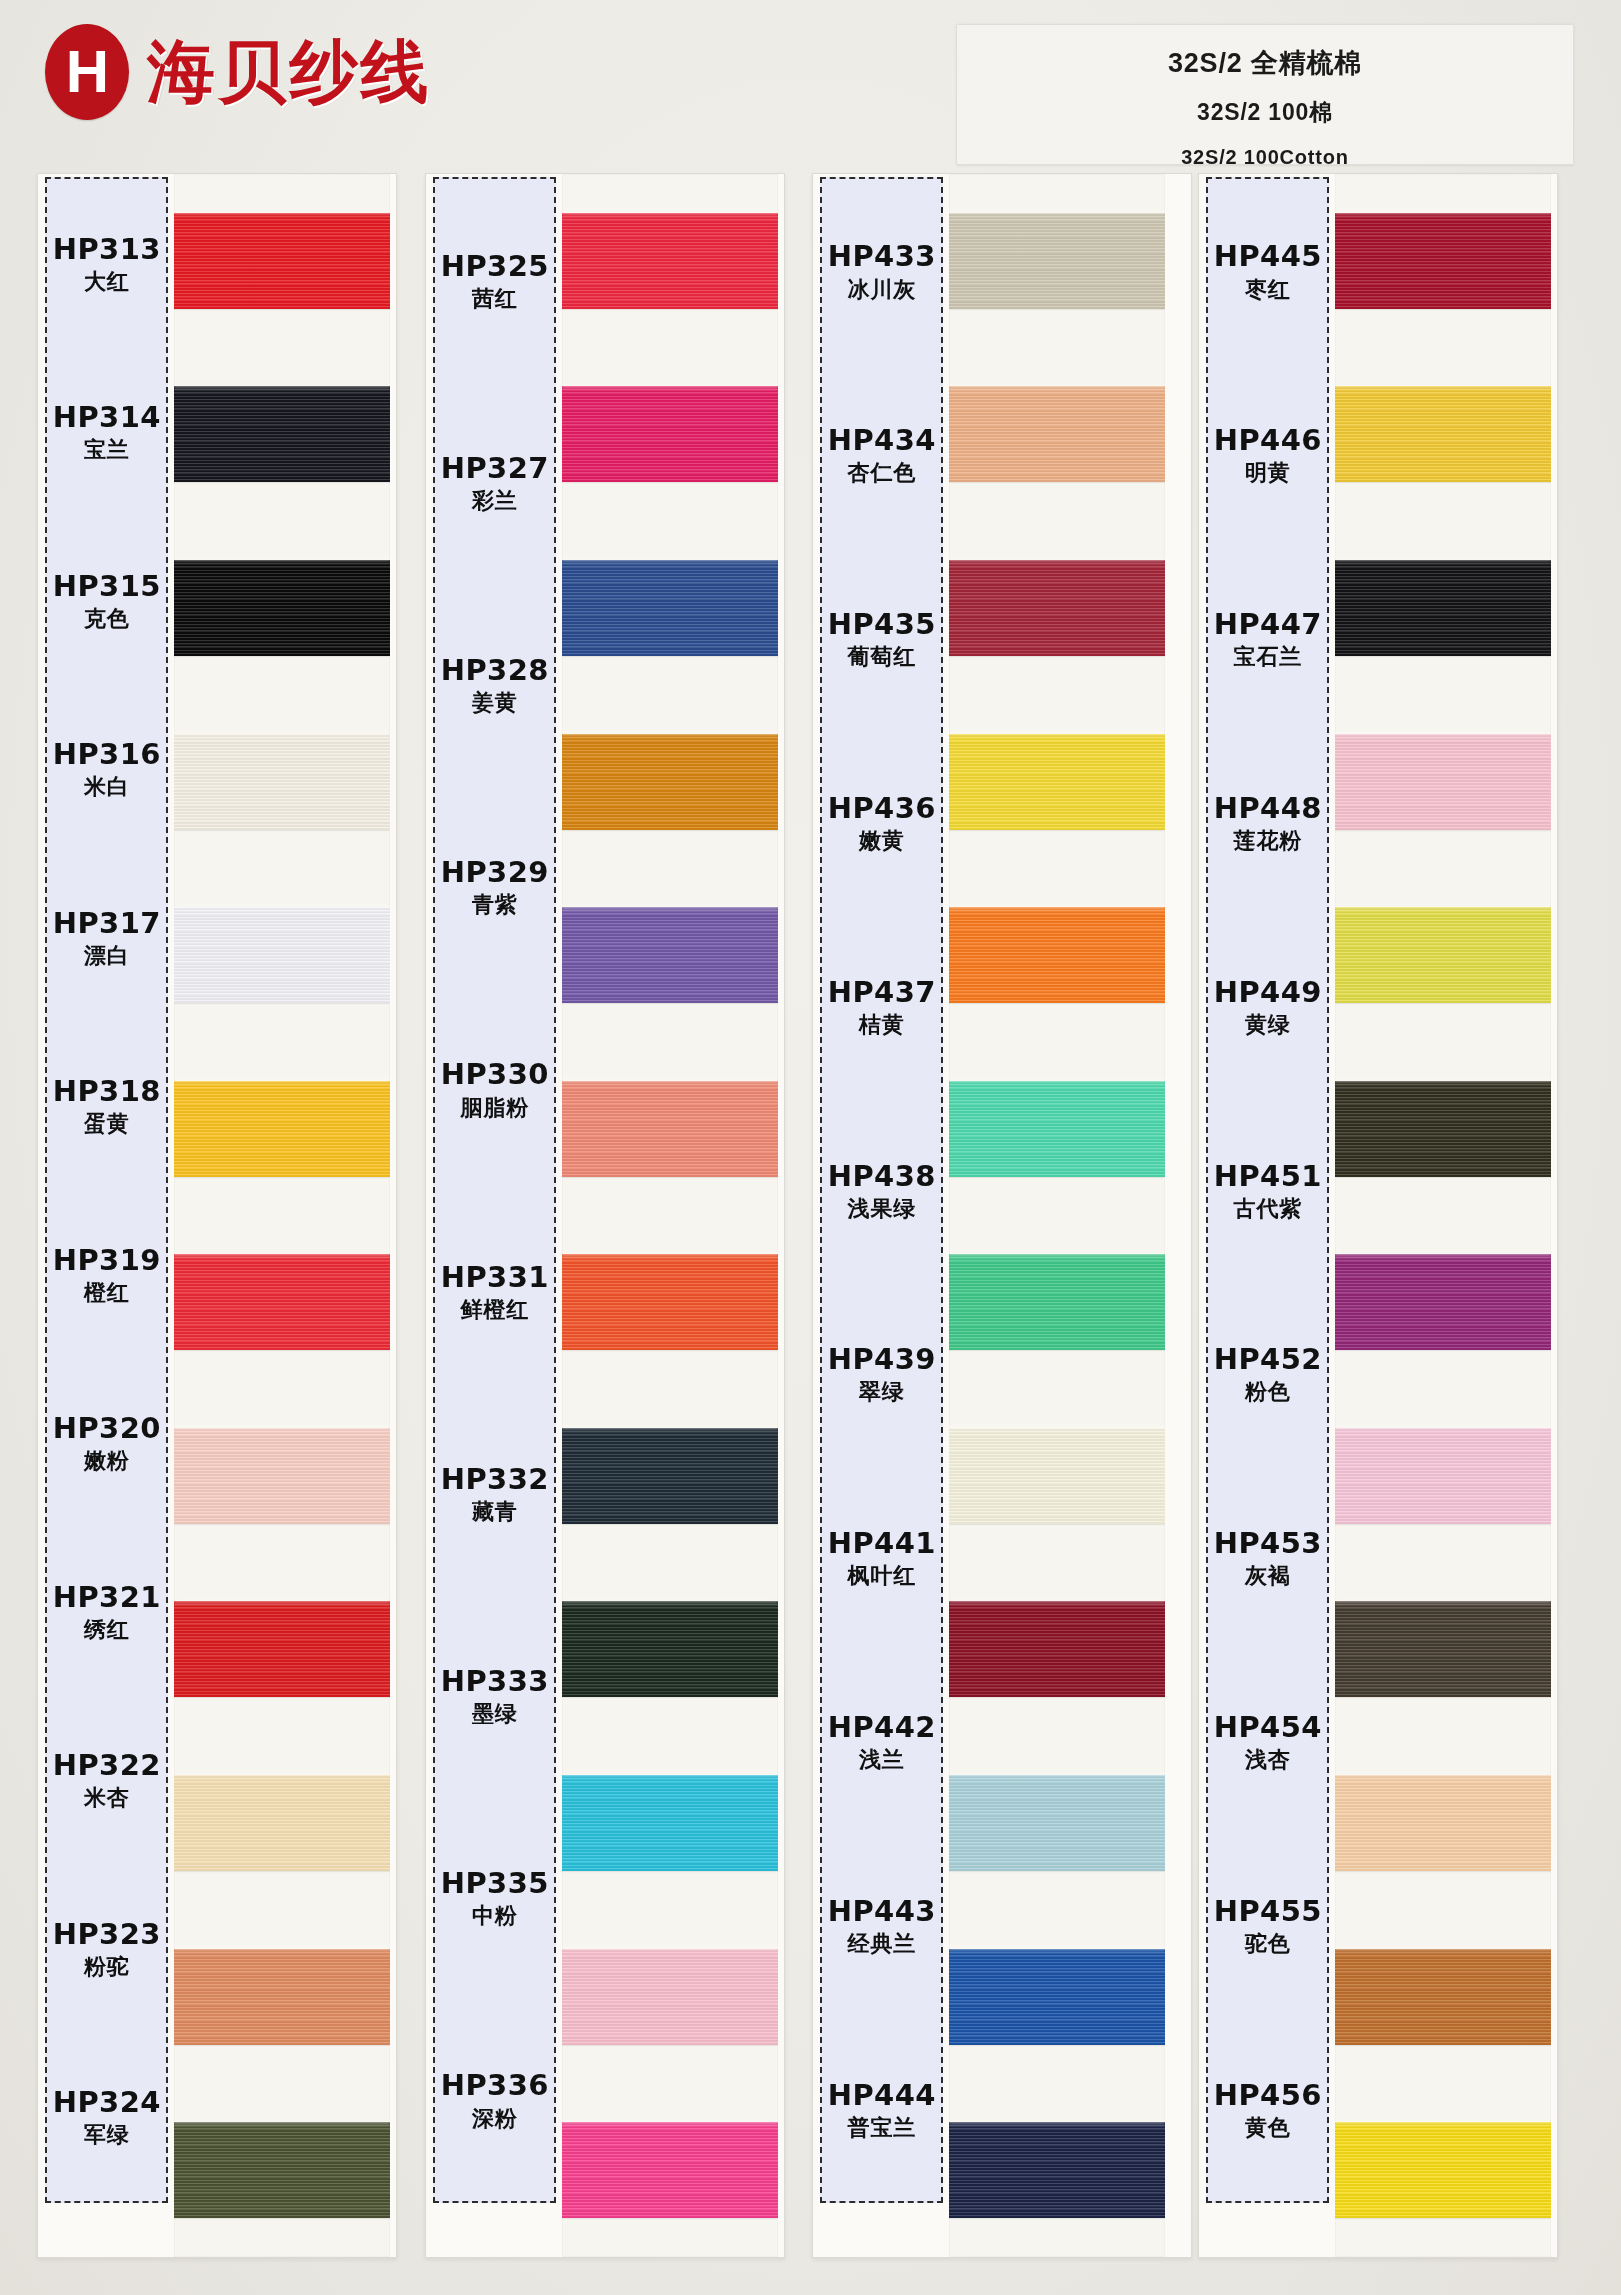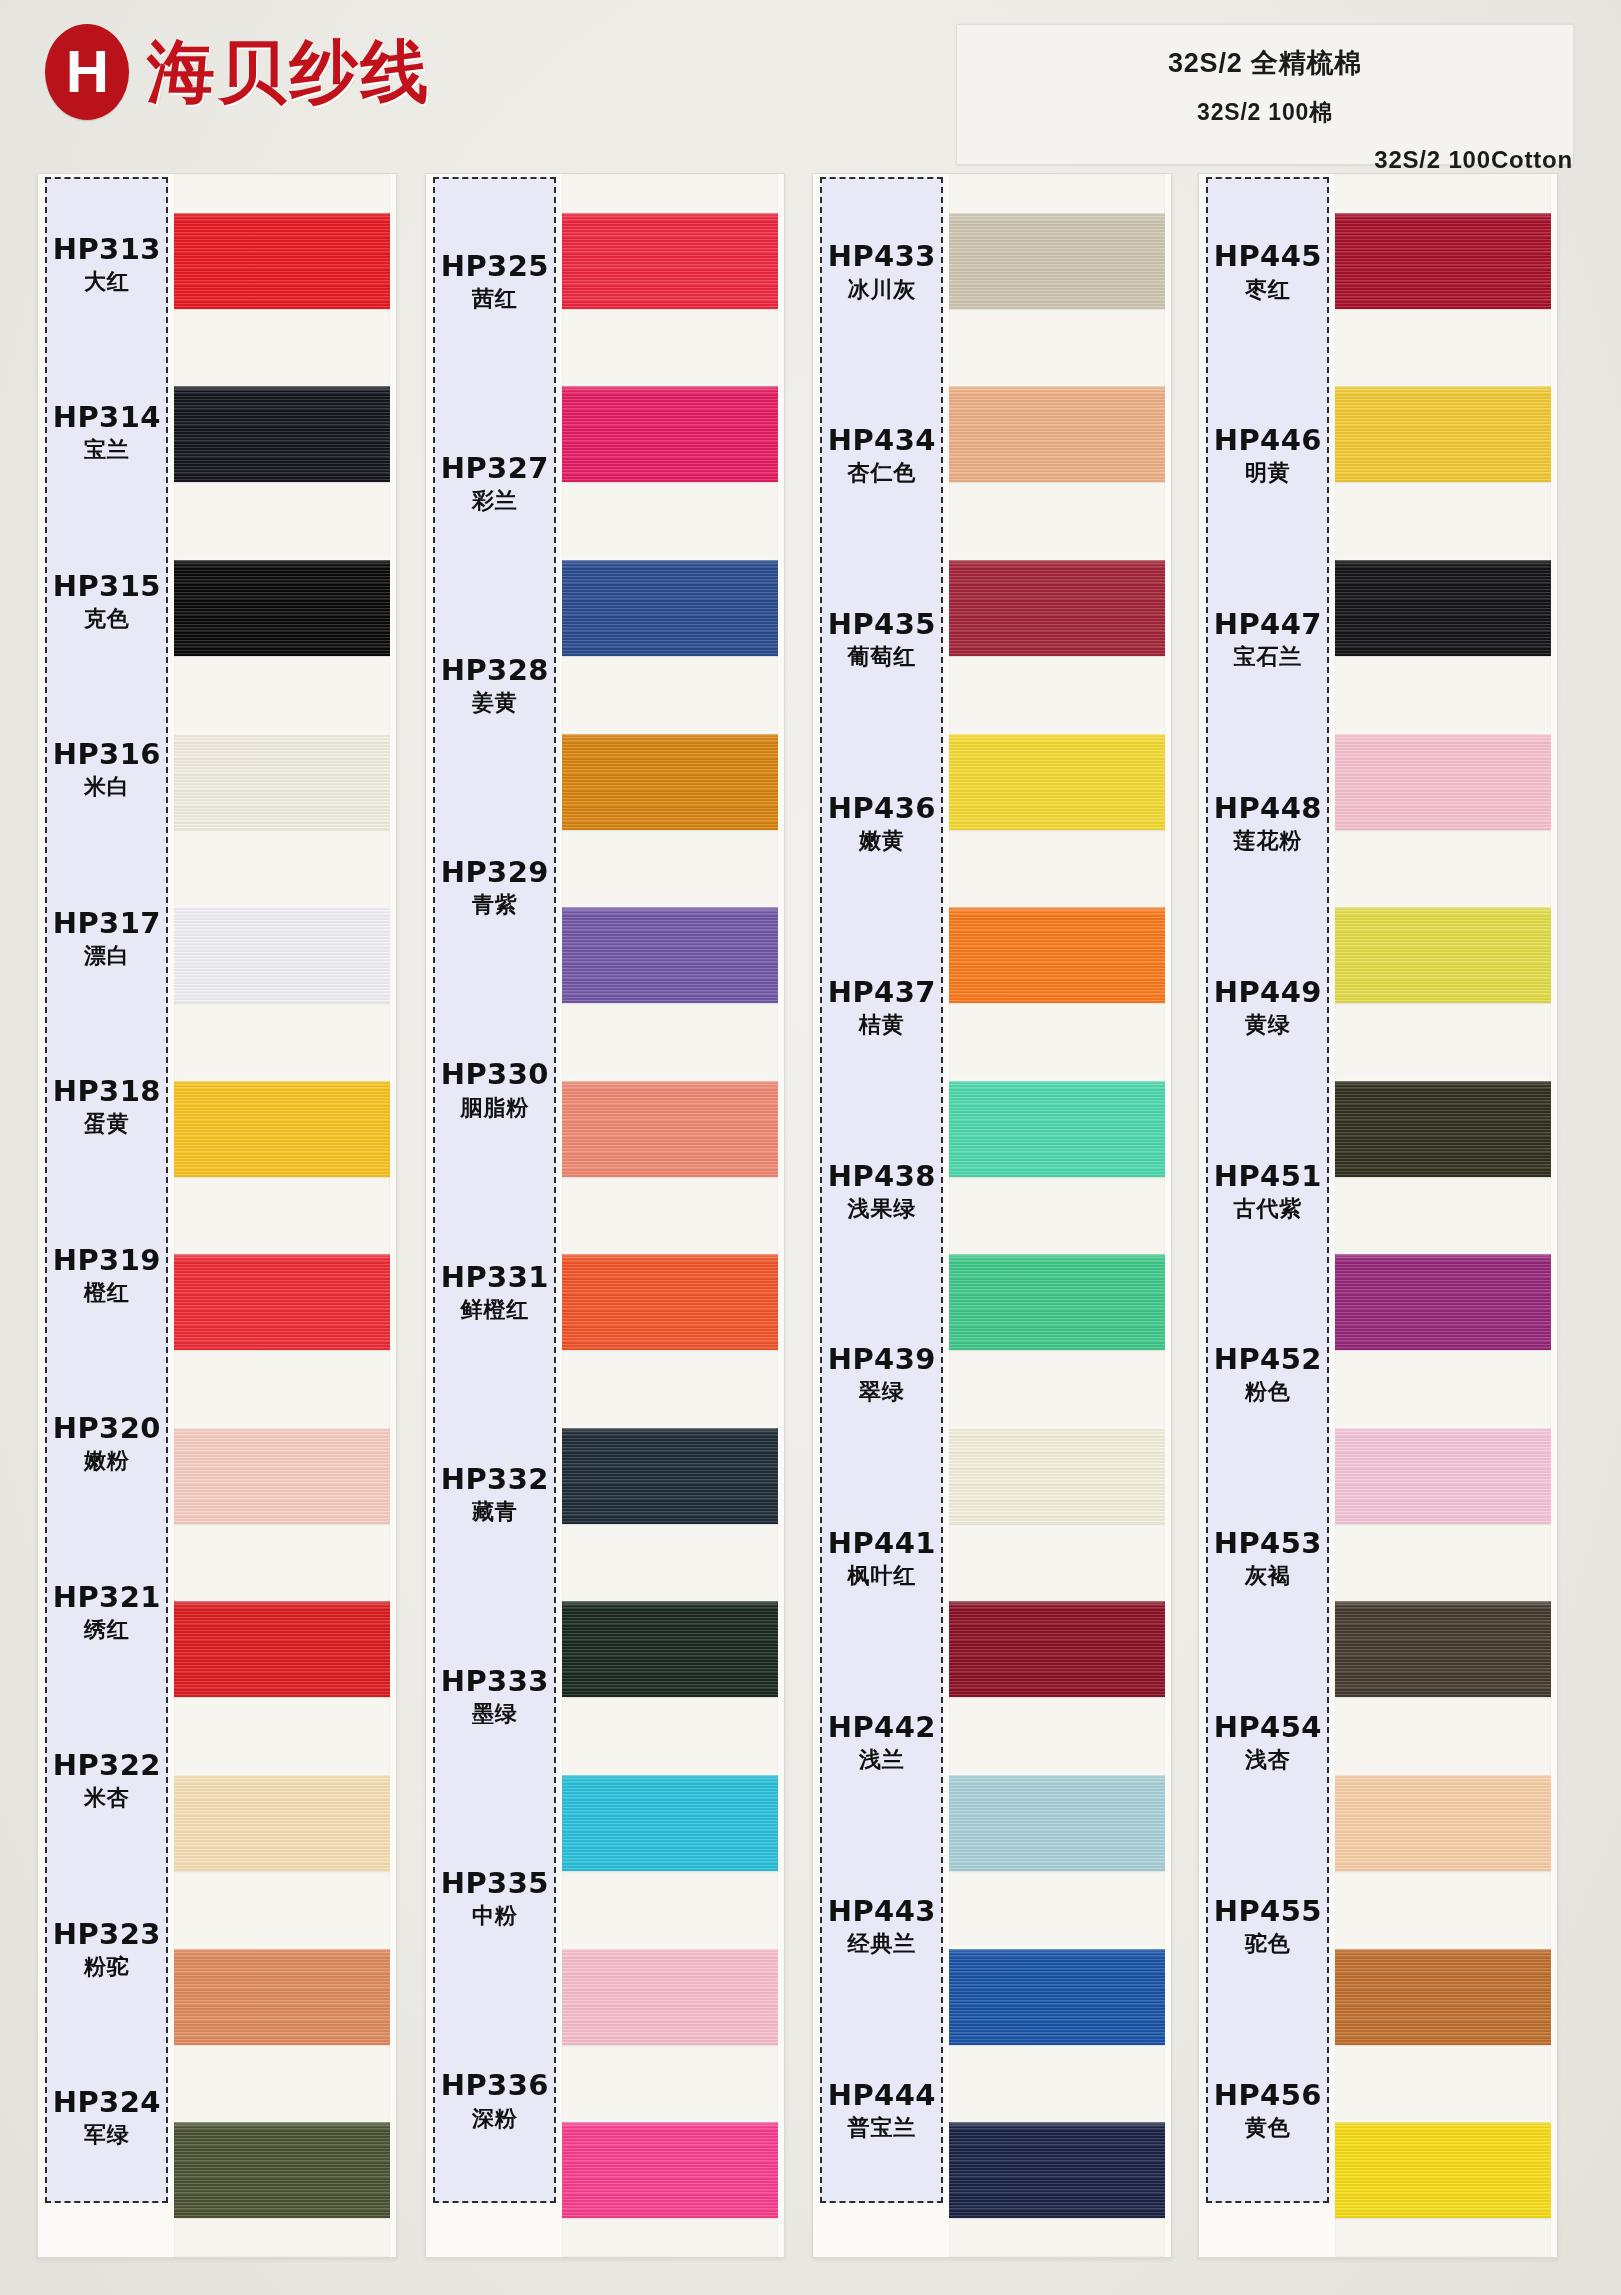--- a/index.html
+++ b/index.html
@@ -49,36 +49,36 @@
     width:616px;height:139px;
     background:#f4f3ef;
     border:0.8px solid #e0ded8;
     border-radius:1.6px;
     box-shadow:0 0.8px 2.4px rgba(0,0,0,.07);
     color:#1b1b1b;
     text-align:center;
   }
   .spec-line1{font-size:27px;font-weight:bold;margin-top:19.5px;letter-spacing:0.8px;}
   .spec-line2{font-size:23px;font-weight:bold;margin-top:16px;letter-spacing:0.8px;}
-  .spec-line3{font-size:24px;font-weight:bold;margin-top:18px;letter-spacing:0.8px;text-align:right;}
+  .spec-line3{font-size:20px;font-weight:bold;margin-top:18px;letter-spacing:0.8px;}
 
   
   .cards{
     position:absolute;top:173px;left:0;width:1621px;height:2122px;
   }
   .card{
     position:absolute;top:0;
     width:358px;height:2083px;
     background:#fbfaf7;
     border:0.8px solid #dcdad3;
     box-shadow:0 1.6px 4px rgba(0,0,0,.07);
   }
   .card.c0{left:37px;}
   .card.c1{left:425px;}
-  .card.c2{left:812px;}
+  .card.c2{left:812px;padding-left:20px;}
   .card.c3{left:1198px;}
 
   
   .label-strip{
     position:absolute;left:7.3px;top:3.2px;
     width:123px;height:2026px;
     background:#e7e9f7;
     border-left:2.4px dashed #2b2b2b;
     border-right:2.4px dashed #2b2b2b;
     border-top:2.4px dashed #2b2b2b;

